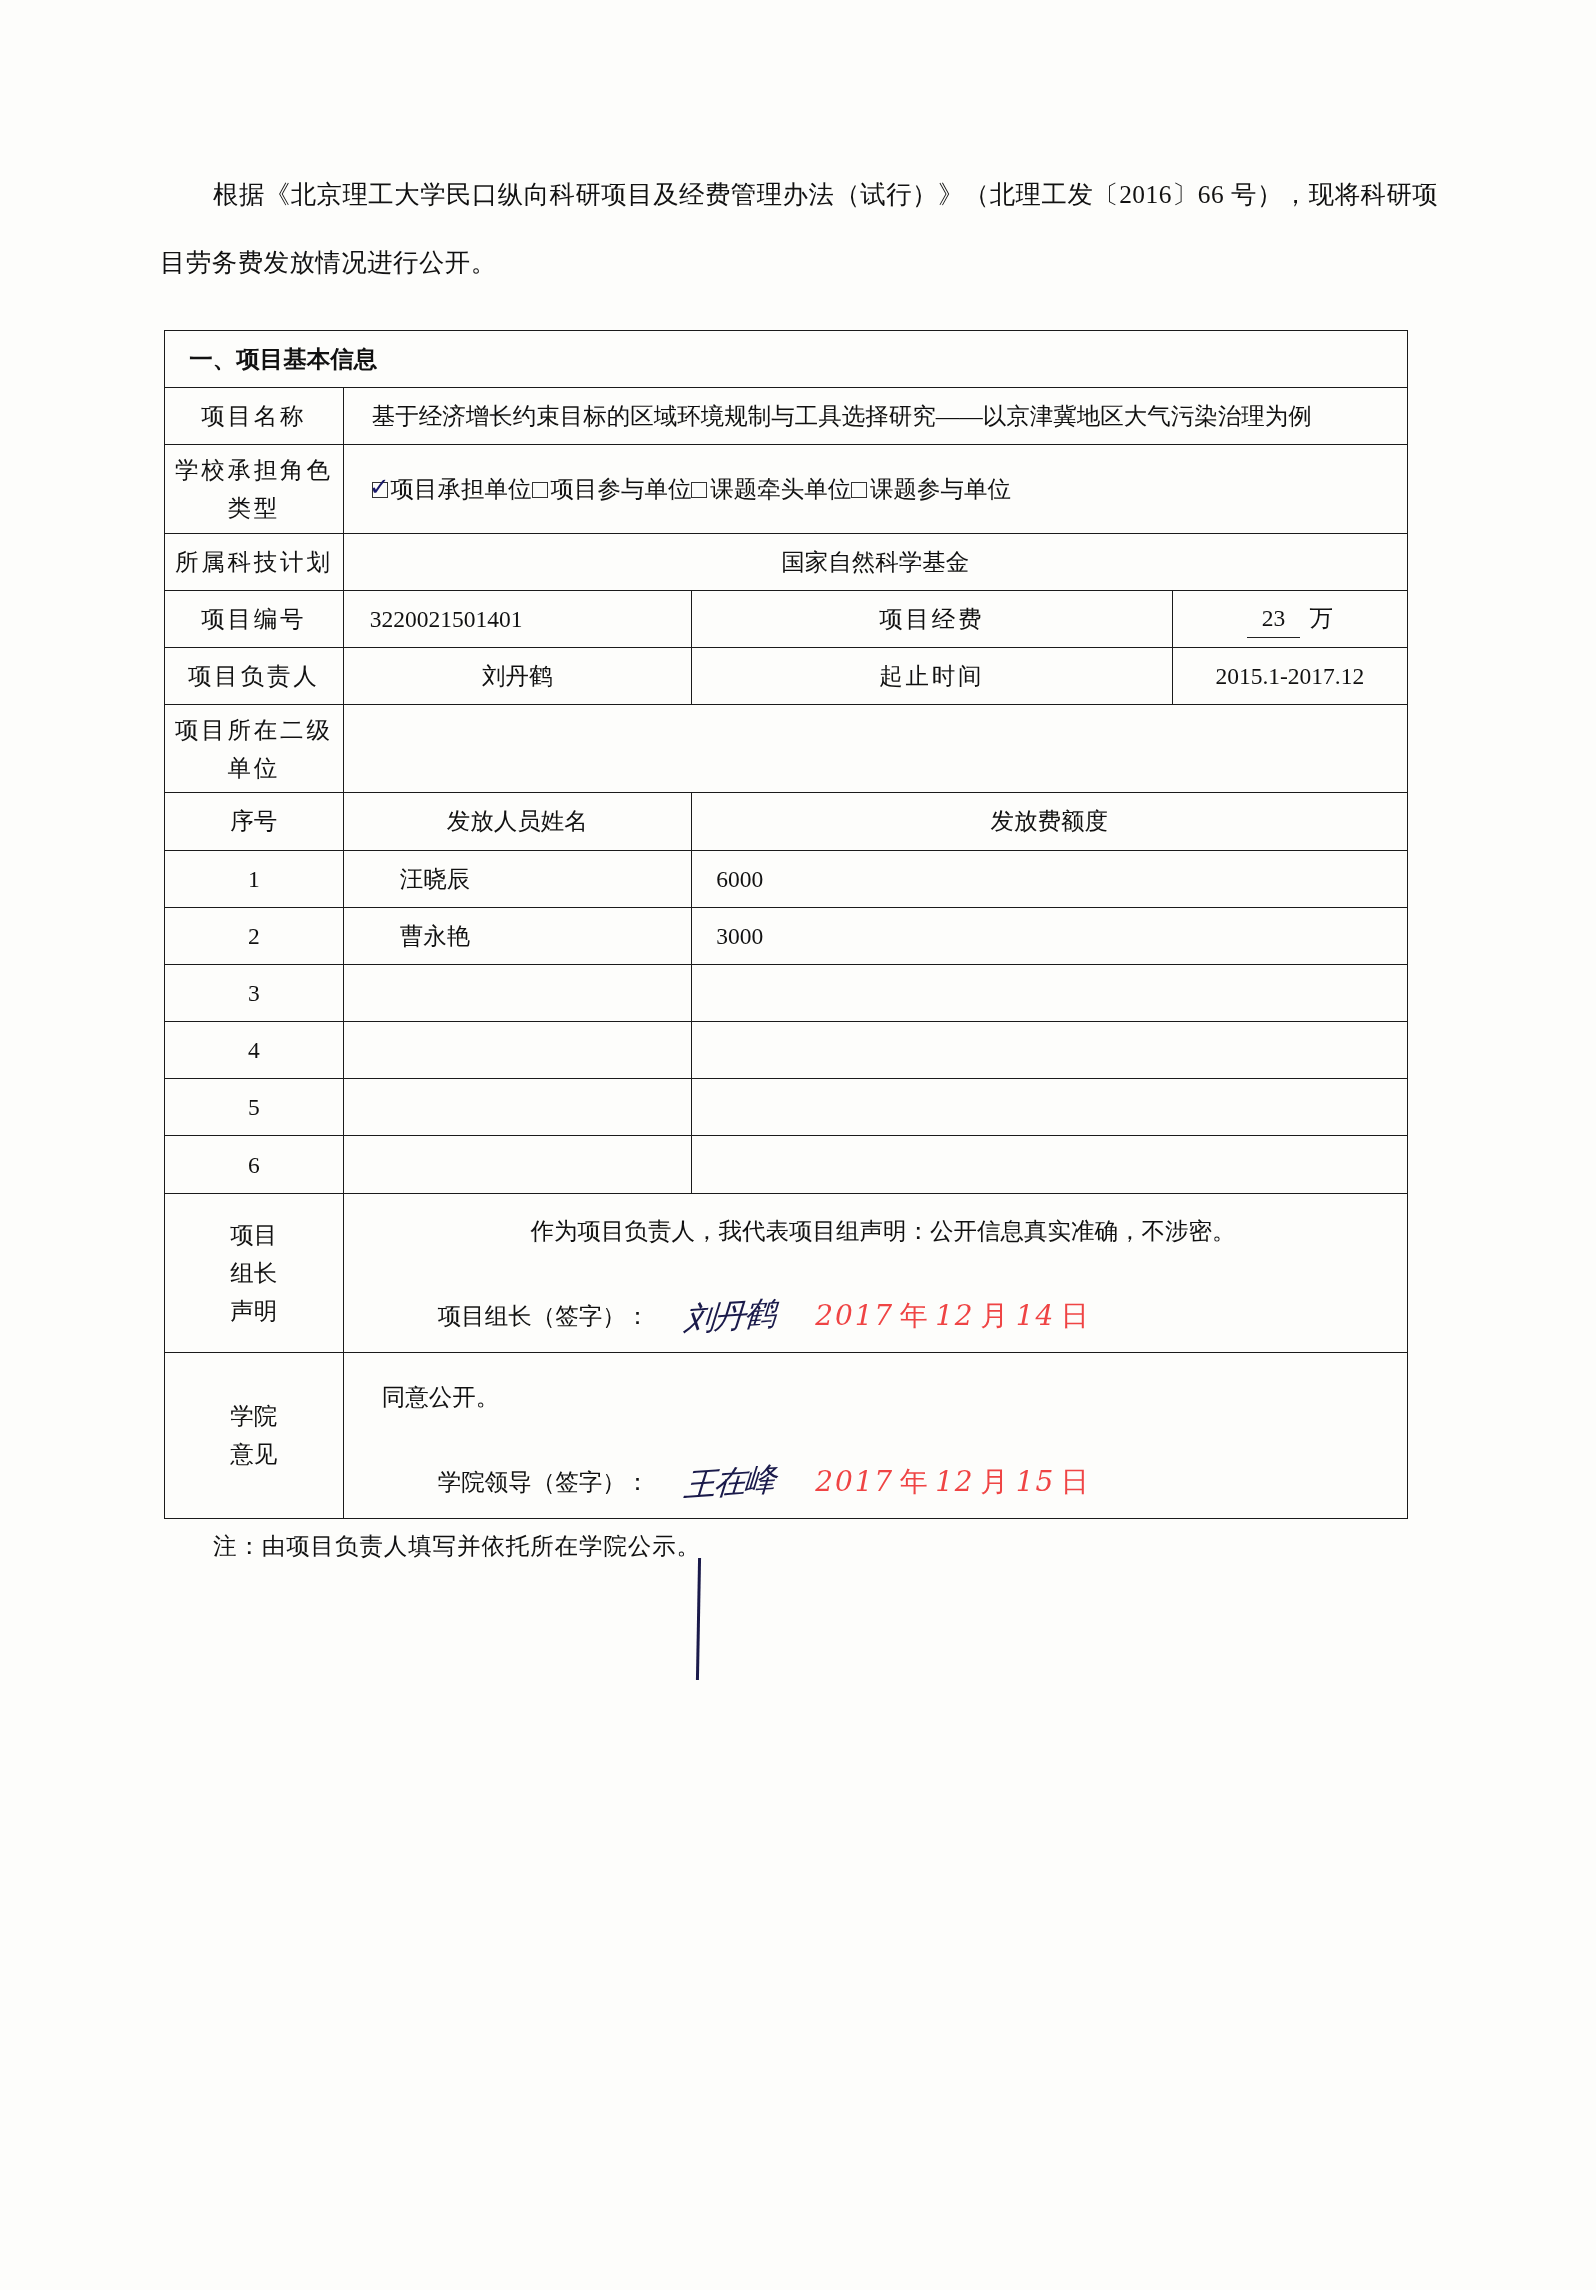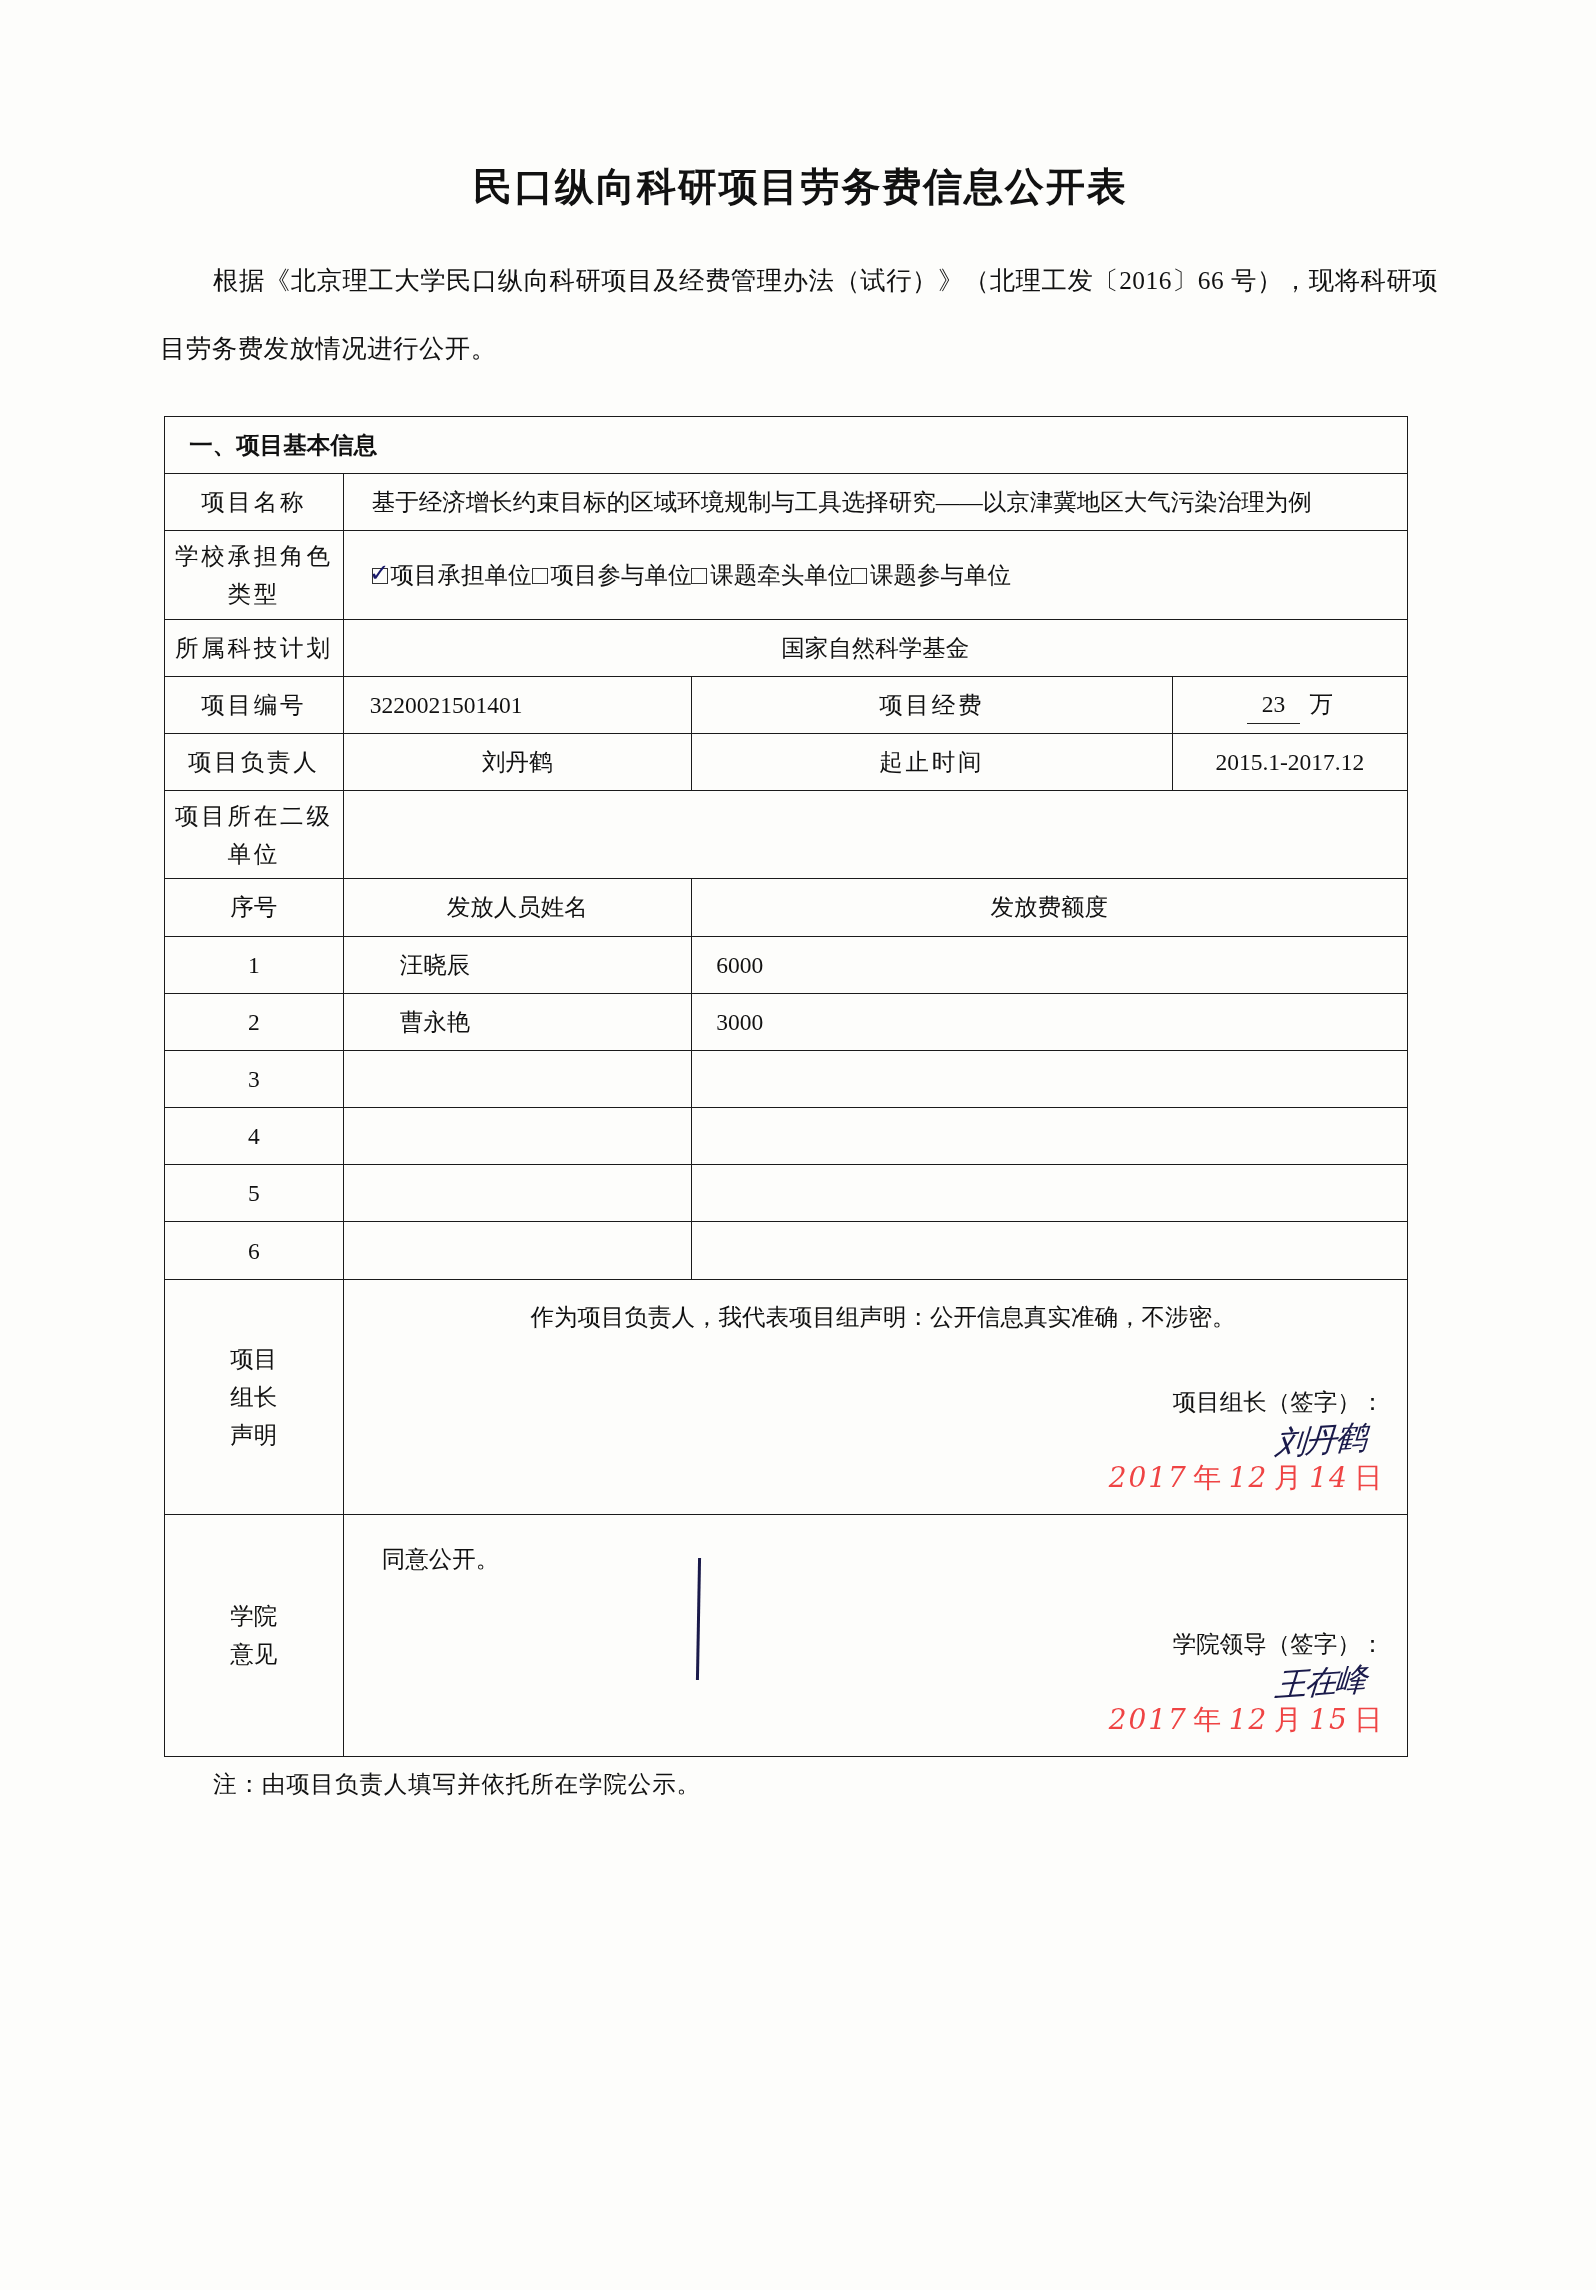--- a/index.html
+++ b/index.html
@@ -122,23 +122,22 @@
   }
   .stmt-text {
     font-size: 23.5px;
     line-height: 41px;
   }
   .sign-line {
     margin-top: 45px;
     font-size: 23.5px;
     display: flex;
     align-items: flex-end;
-    gap: 0px;
+    gap: 16px;
     padding-left: 56px;
-    flex-direction: column;
   }
   .sign-label { white-space: nowrap; }
   .signature {
     font-family: "DejaVu Serif", serif;
     font-style: italic;
     font-size: 32px;
     color: #1a1a4a;
     margin: 0 19px;
     transform: rotate(-4deg) skewX(-8deg);
     letter-spacing: -1.9px;
@@ -184,21 +183,20 @@
     background: #1a1a4a;
     transform: rotate(1deg);
   }
 </style>
 </head>
 <body>
 
 <div class="page">
   <div class="content">
 
-    <div class="doc-title">民口纵向科研项目劳务费信息公开表</div>
 
     <p class="intro">根据《北京理工大学民口纵向科研项目及经费管理办法（试行）》（北理工发〔2016〕66 号），现将科研项目劳务费发放情况进行公开。</p>
 
     <table class="form">
       <colgroup>
         <col style="width:179px">
         <col style="width:348px">
         <col style="width:217px">
         <col style="width:264px">
         <col style="width:235px">

